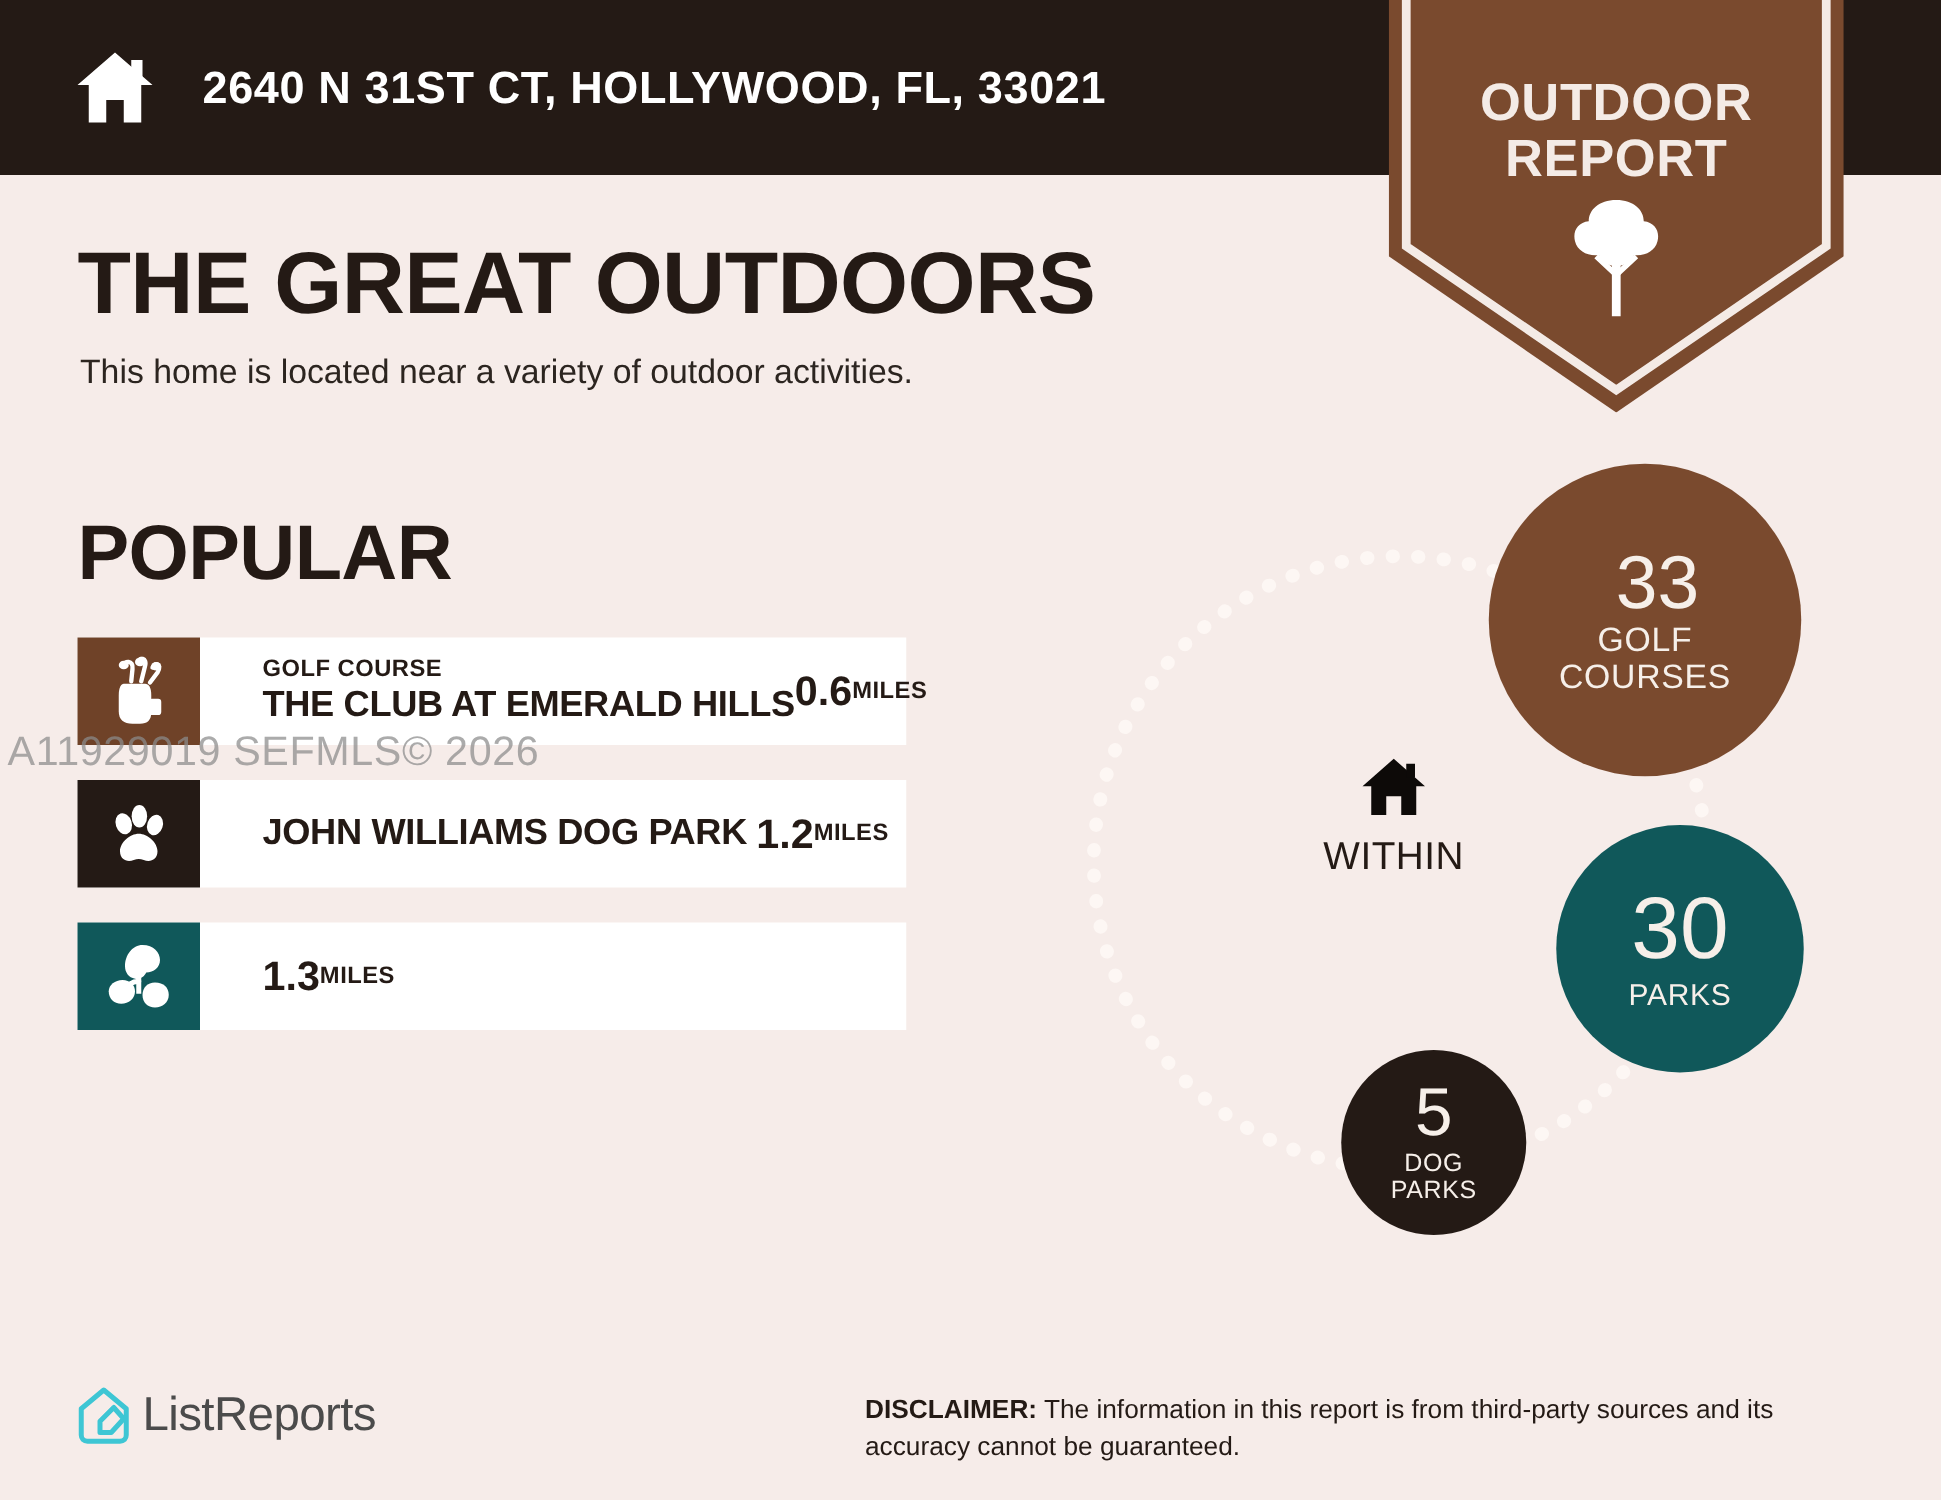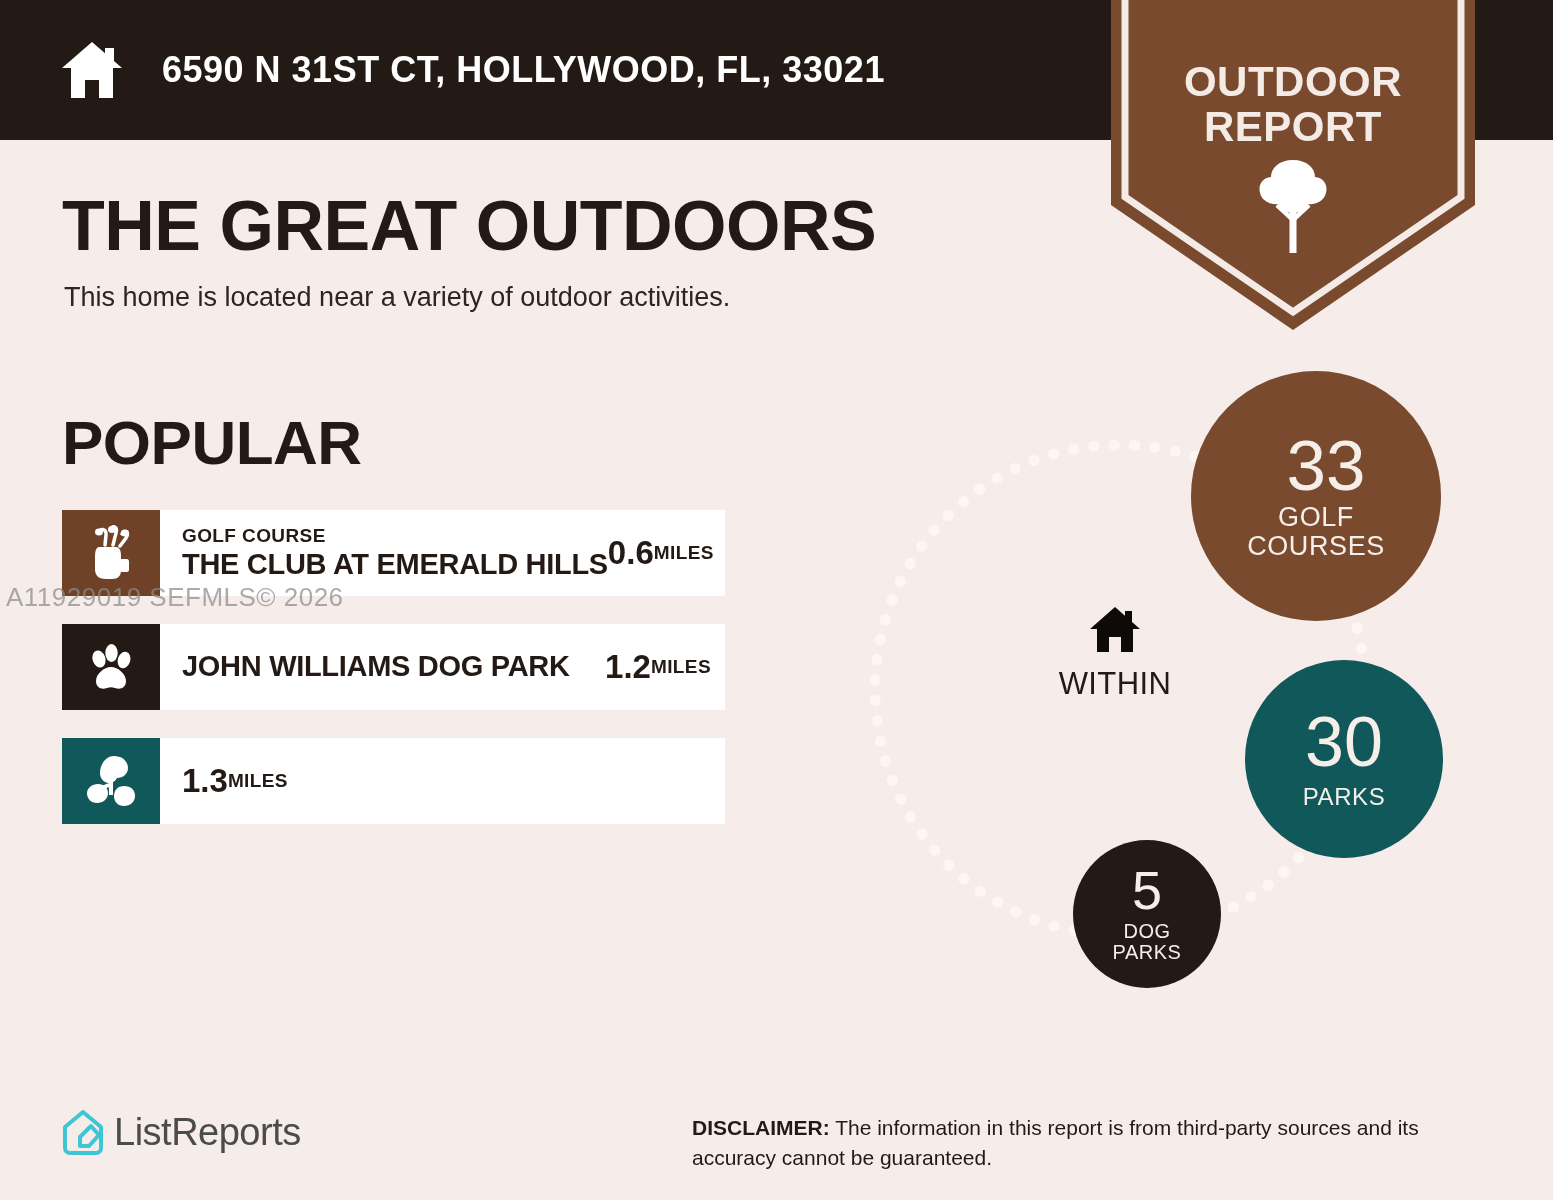--- a/index.html
+++ b/index.html
@@ -102,20 +102,21 @@
     left: 62px;
     top: 510px;
     width: 663px;
   }
   .poi-row {
     display: flex;
     align-items: stretch;
     height: 86px;
     margin-bottom: 28px;
     background: #ffffff;
+    gap: 28px;
   }
   .poi-tile {
     width: 98px;
     min-width: 98px;
     display: flex;
     align-items: center;
     justify-content: center;
   }
   .poi-tile svg { display: block; }
   .poi-body {
@@ -181,21 +182,21 @@
     flex-direction: column;
     align-items: center;
     justify-content: center;
     color: #f6efe9;
     text-align: center;
   }
   .stat-num { line-height: 0.95; font-weight: normal; }
   .stat-label { font-weight: normal; line-height: 1.05; }
 
   .c-golf { left: 346px; top: 21px; width: 250px; height: 250px; }
-  .c-golf .stat-num { font-size: 71px; margin-left: 20px; }
+  .c-golf .stat-num { font-size: 60px; margin-left: 20px; }
   .c-golf .stat-label { font-size: 27px; letter-spacing: 0.6px; margin-top: 4px; }
 
   .c-parks { left: 400px; top: 310px; width: 198px; height: 198px; }
   .c-parks .stat-num { font-size: 70px; }
   .c-parks .stat-label { font-size: 24px; letter-spacing: 0.6px; margin-top: 8px; }
 
   .c-dogparks { left: 228px; top: 490px; width: 148px; height: 148px; }
   .c-dogparks .stat-num { font-size: 54px; }
   .c-dogparks .stat-label { font-size: 20px; letter-spacing: 0.5px; margin-top: 4px; }
 
@@ -245,38 +246,38 @@
     color: #241a15;
     line-height: 1.45;
   }
   .disclaimer b { font-weight: bold; }
 
   
   .watermark {
     position: absolute;
     left: 6px;
     top: 582px;
-    font-size: 26px;
+    font-size: 33px;
     color: #8c8c8c;
     opacity: 0.72;
     letter-spacing: 0.5px;
     white-space: nowrap;
     z-index: 20;
     pointer-events: none;
   }
 </style>
 </head>
 <body>
 
 <div class="header-bar">
   <svg class="header-home-icon" viewBox="0 0 68 62">
     <path d="M34 3 L4 29 L13 29 L13 59 L27 59 L27 41 L41 41 L41 59 L55 59 L55 29 L64 29 Z" fill="#ffffff"></path>
     <rect x="47" y="9" width="9" height="14" fill="#ffffff"></rect>
   </svg>
-  <div class="header-address">6590 N 31ST CT, HOLLYWOOD, FL, 33021</div>
+  <div class="header-address">2640 N 31ST CT, HOLLYWOOD, FL, 33021</div>
 </div>
 
 <div class="badge">
   <svg width="364" height="330" viewBox="0 0 364 330">
     <path d="M0 0 H364 V205 L182 330 L0 205 Z" fill="#7a4a2e"></path>
     <path d="M14 0 V197 L182 312 L350 197 V0" fill="none" stroke="#f4ebe6" stroke-width="7"></path>
     <g transform="translate(182,205)">
       <path d="M0,-45 C14,-45 22,-37 22,-28 C31,-27 35,-20 33,-12 C31,-4 23,0 14,-1 C11,5 5,8 0,8 C-5,8 -11,5 -14,-1 C-23,0 -31,-4 -33,-12 C-35,-20 -31,-27 -22,-28 C-22,-37 -14,-45 0,-45 Z" fill="#ffffff"></path>
       <rect x="-3.5" y="0" width="7" height="48" fill="#ffffff"></rect>
       <path d="M-1,14 L-16,0 M1,14 L16,0" stroke="#ffffff" stroke-width="4.5" fill="none"></path>

